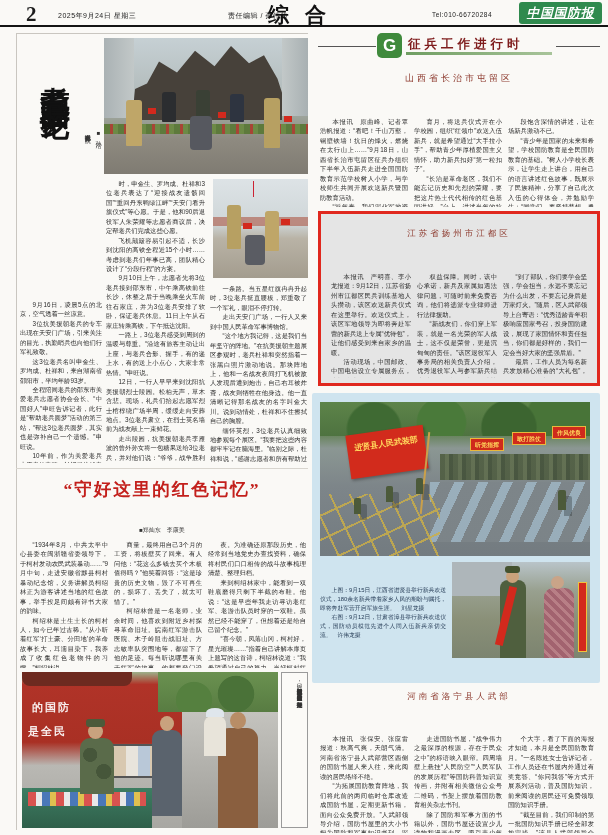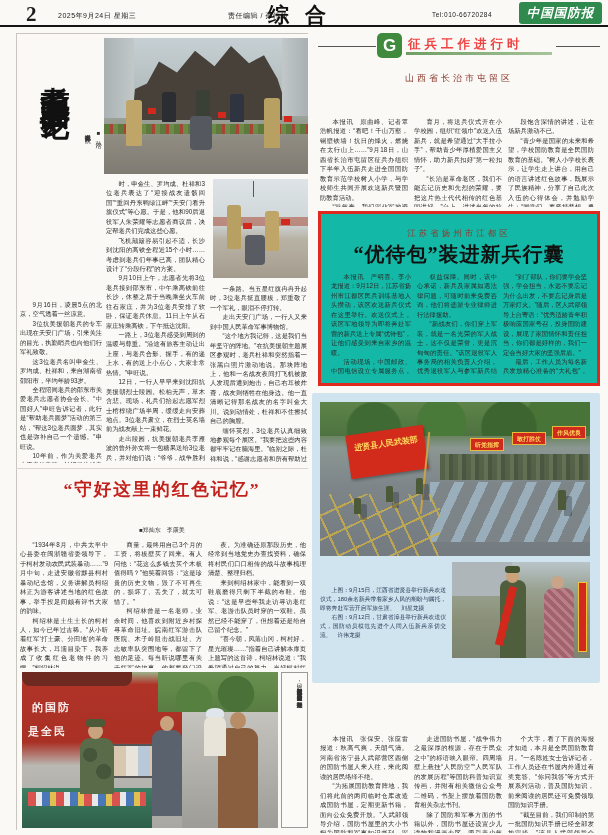--- a/index.html
+++ b/index.html
@@ -11,45 +11,45 @@
   }
   
   .hdr-rule { position:absolute; left:0; top:25px; width:608px; height:2px; background:#141414; }
   .pageno { position:absolute; left:26px; top:2px; font:bold 21px "Liberation Serif",serif; }
   .hdr-small { position:absolute; top:11px; font-size:7px; color:#222; letter-spacing:.5px; }
   .date { left:58px; }
   .editor { left:228px; }
   .tel { left:432px; font-size:6.5px; }
   .section-title { position:absolute; left:268px; top:1px; font-size:21px; font-weight:bold; letter-spacing:16px; color:#111; font-family:"Liberation Serif","DejaVu Serif",serif; }
   .masthead { position:absolute; left:519px; top:2px; width:83px; height:22px; background:#2f8a4e; border-radius:3px;
-    color:#fff; font:italic bold 12.5px "Liberation Serif",serif; display:flex; align-items:center; justify-content:center; letter-spacing:1px; }
+    color:#fff; font:italic bold 12.5px "Liberation Serif",serif; display:flex; align-items:center; justify-content:center; letter-spacing:1px;text-decoration:underline; }
   
   .col { position:absolute; font-size:6.3px; line-height:1.5; text-align:justify; color:#2a2a2a; overflow:hidden; }
   .col p { text-indent:2em; margin:0; }
   .kicker { position:absolute; text-align:center; color:#8d3a2e; font-family:"Liberation Serif","DejaVu Serif",serif; letter-spacing:3px; }
   .headline { position:absolute; text-align:center; font-weight:bold; font-family:"Liberation Serif","DejaVu Serif",serif; }
   
   .left-rule-top { position:absolute; left:16px; top:33px; width:292px; height:1px; background:#c9c6c0; }
   .left-rule-side { position:absolute; left:16px; top:33px; width:1px; height:797px; background:#c9c6c0; }
   .vtitle { position:absolute; left:34px; top:62px; height:244px; writing-mode:vertical-rl;
     font:bold 30px "Liberation Serif","DejaVu Serif",serif; letter-spacing:4px; color:#111; }
   .vbyline { position:absolute; left:82px; top:130px; height:120px; writing-mode:vertical-rl;
     font-size:6px; white-space:pre-line; color:#333; line-height:1.8; }
   .photo { position:absolute; overflow:hidden; }
   .cap-strip { position:absolute; border:1px solid #9a9a9a; background:#fbfaf7; writing-mode:vertical-rl;
     font-size:5.6px; line-height:1.7; padding:6px 3px; color:#333; }
   .divider-left { position:absolute; left:16px; top:468px; width:292px; height:1px; background:#d8d5cf; }
   
   .ban-line { position:absolute; top:46px; height:1px; background:#555; }
   .ban-logo { position:absolute; left:377px; top:33px; width:25px; height:25px; background:#3f8a3c; border-radius:5px;
     color:#fff; font:bold 17px "Liberation Sans",sans-serif; display:flex; align-items:center; justify-content:center; }
-  .ban-title { position:absolute; left:408px; top:36px; font-size:12.5px; font-weight:bold; letter-spacing:4px; color:#ef4444; }
+  .ban-title { position:absolute; left:408px; top:36px; font-size:12.5px; font-weight:bold; letter-spacing:4px; color:#7f1d1d; }
   .ban-bar { position:absolute; left:406px; top:52px; width:146px; height:3px; background:linear-gradient(90deg,#6f9e62,#a8c49a); }
   
-  .redbox { position:absolute; left:318px; top:211px; width:282px; height:175px; border:3px solid #e0281e; background:#14b8a6; }
+  .redbox { position:absolute; left:318px; top:211px; width:282px; height:175px; border:3px solid #e0281e; background:#e5e5e5; }
   
   .photoblock { position:absolute; left:312px; top:393px; width:288px; height:290px; background:#cfe4ef; border-radius:2px; }
   .pb-cap { position:absolute; left:320px; top:586px; width:126px; font-size:5.8px; line-height:1.55; text-align:justify; color:#243a55; }
   .pb-cap p { text-indent:2em; margin:0; }
   
   .abs { position:absolute; }
   .fig { position:absolute; border-radius:3px 3px 1px 1px; }
   
   .ph1 { left:104px; top:38px; width:204px; height:136px; background:linear-gradient(#c6d0d4 0%,#b4bdbd 38%,#9aa096 60%,#8e8a80 75%,#7f7b72 100%); }
   .ph1 .bldgL { left:0; top:0; width:30px; height:80px; background:linear-gradient(90deg,#aab2b4,#c2c8c8); }
@@ -230,21 +230,20 @@
       <p>育月，将送兵仪式开在小学校园，组织“红领巾”欢送入伍新兵，就是希望通过“大手拉小手”，帮助青少年厚植爱国主义情怀，助力新兵扣好“第一粒扣子”。</p>
       <p>“长治是革命老区，我们不能忘记历史和先烈的荣耀，要把这片热土代代相传的红色基因讲好。”台上，讲述当年的抗战故事联播动地，琴队诗诵，他和一名战友不让打飞机被敌人发现后大，我们的生活也更加幸福美满。孩子们进入军营慰问，努力回味，为家乡添彩。”一个个鲜活生动的故事，一段</p>
     </div>
   <div class="col" style="left:508px; top:117px; width:86px; height:90px;">
       <p>段饱含深情的讲述，让在场新兵激动不已。</p>
       <p>“青少年是国家的未来和希望，学校国防教育是全民国防教育的基础。”树人小学校长表示，让学生走上讲台，用自己的语言讲述红色故事，既展示了民族精神，分享了自己此次入伍的心得体会，并勉励学生：“同学们，要坚持梦想，勇往直前，希望未来有一天，我们能在军营相聚。”</p>
     </div>
 
   <div class="redbox">
     <div class="kicker" style="left:0;top:14px;width:276px;font-size:8.5px;">江苏省扬州市江都区</div>
-    <div class="headline" style="left:0;top:27px;width:276px;font-size:20px;color:#111;letter-spacing:1px;">“优待包”装进新兵行囊</div>
     <div class="col" style="left:10px; top:58px; width:80px; height:106px;">
         <p>本报讯　严明喜、李小龙报道：9月12日，江苏省扬州市江都区民兵训练基地人头攒动，该区欢送新兵仪式在这里举行。欢送仪式上，该区军地领导为即将奔赴军营的新兵送上专属“优待包”，让他们感受到来自家乡的温暖。</p>
         <p>活动现场，中国邮政、中国电信设立专属服务点，为新兵悉数“军人专用”</p>
       </div>
     <div class="col" style="left:96px; top:58px; width:80px; height:106px;">
         <p>权益保障。同时，该中心承诺，新兵及家属如遇法律问题，可随时前来免费咨询，他们将选派专业律师进行法律援助。</p>
         <p>“新战友们，你们穿上军装，就是一名光荣的军人战士，这不仅是荣誉，更是沉甸甸的责任。”该区退役军人事务局的相关负责人介绍，优秀退役军人与参军新兵结成对子，签订一对一帮扶协议，服役期间，为新兵家庭提供帮扶引导，为其家庭排忧解难。</p>
       </div>
     <div class="col" style="left:182px; top:58px; width:84px; height:106px;">
         <p>“到了部队，你们要学会坚强，学会担当，永远不要忘记为什么出发，不要忘记身后是万家灯火。”随后，区人武部领导上台寄语：“优秀适龄青年积极响应国家号召，投身国防建设，展现了家国情怀和责任担当，你们都是好样的，我们一定会当好大家的坚强后盾。”</p>
@@ -280,20 +279,21 @@
     <div class="abs bldg"></div>
     <div class="abs recruit"></div>
     <div class="abs sash"></div>
     <div class="abs head1"></div>
     <div class="abs cap1"></div>
     <div class="abs woman"></div>
     <div class="abs head2"></div>
     <div class="abs vsash"></div>
   </div>
 
+  <div class="kicker" style="left:318px;top:691px;width:282px;font-size:8.5px;">河南省洛宁县人武部</div>
   <div class="col" style="left:320px; top:734px; width:88px; height:99px;">
       <p>本报讯　张保安、张应雷报道：秋高气爽，天朗气清。河南省洛宁县人武部营区西侧的国防书屋人来人往，来此阅读的居民络绎不绝。</p>
       <p>“为拓展国防教育阵地，我们将此前的两间临时仓库改造成国防书屋，定期更新书籍，面向公众免费开放。”人武部领导介绍，国防书屋里的大小书橱为国防和军事知识书刊，深受居民喜爱，这里逐渐成为社区居民、中小学生家门口学习国防知识和接受国防教育的好去处。</p>
     </div>
   <div class="col" style="left:414px; top:734px; width:88px; height:99px;">
       <p>走进国防书屋，“战争伟力之最深厚的根源，存在于民众之中”的标语映入眼帘。四周墙壁上悬挂“人民防空”“人民军队的发展历程”等国防科普知识宣传画，并附有相关微信公众号二维码，书架上摆放着国防教育相关杂志书刊。</p>
       <p>除了国防和军事方面的书籍以外，国防书屋还设置少儿读物和漫画专区，吸引青少年读者前来阅读。</p>
     </div>
   <div class="col" style="left:508px; top:734px; width:86px; height:99px;">
       <p>个大字，看了下面的海报才知道，本月是全民国防教育月。”一名陈姓女士告诉记者，工作人员还在书屋内外通过有奖竞答、“你问我答”等方式开展系列活动，普及国防知识，前来阅读的居民还可免费领取国防知识手册。</p>

